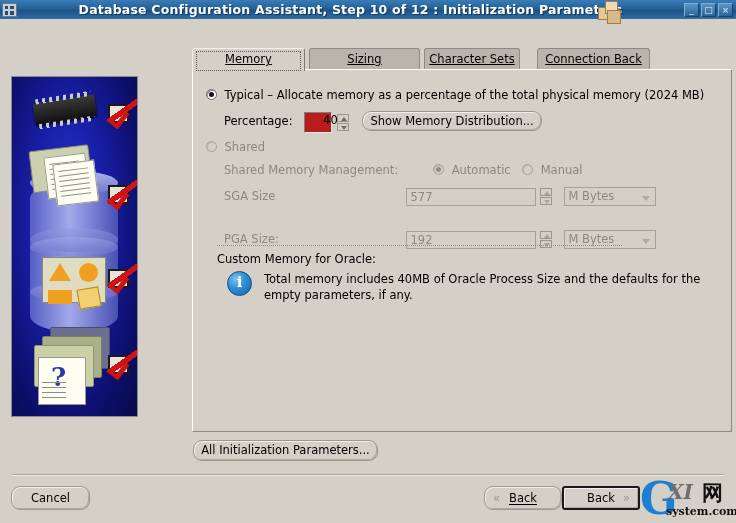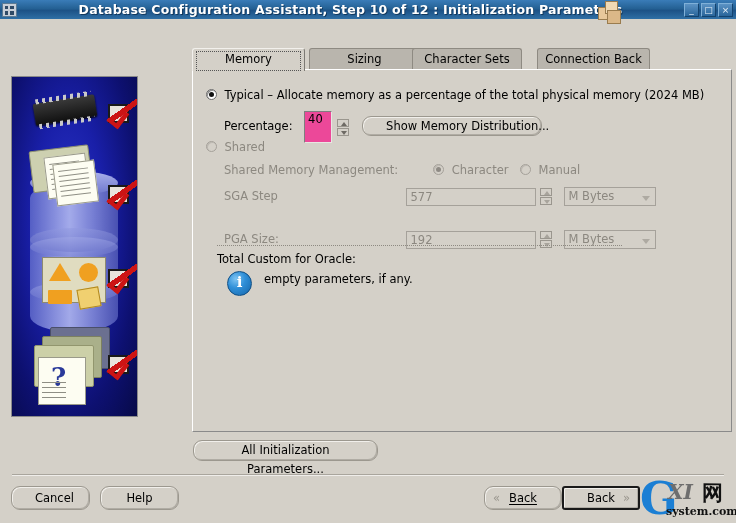--- a/index.html
+++ b/index.html
@@ -111,21 +111,21 @@
     position:absolute;left:1px;top:2px;width:9px;height:15px;
     border-right:5px solid #cc1414;border-bottom:4px solid #cc1414;
     transform:rotate(38deg);
   }
 
   
   .tabstrip{position:absolute;left:192px;top:48px;width:540px;height:22px;}
   .tab{
     position:absolute;top:0;height:21px;line-height:21px;text-align:center;
     background:#b9b5ad;border:1px solid #8e8a82;border-bottom:none;
-    border-radius:3px 3px 0 0;font-size:11.5px;color:#000;cursor:pointer;box-sizing:border-box;
+    border-radius:3px 3px 0 0;font-size:11.5px;color:#000;cursor:pointer;box-sizing:border-box;text-decoration:underline;
   }
   .tab.sel{
     background:#d4d0c8;border-color:#f2f0ec #7d7a74 #d4d0c8 #f2f0ec;
     height:23px;line-height:21px;z-index:3;
   }
   .tab.sel .foc{
     position:absolute;left:3px;top:2px;right:3px;bottom:0;
     border:1px dotted #555;box-sizing:border-box;
   }
   .panel{
@@ -143,23 +143,23 @@
   }
   .radio.on:after{
     content:"";position:absolute;left:2px;top:2px;width:5px;height:5px;border-radius:50%;background:#111;
   }
   .radio.dis{background:#d4d0c8;border-color:#a5a19a;box-shadow:inset 1px 1px 0 #bdb9b2;}
   .radio.dis.on:after{background:#8e8a84;}
   .row{position:absolute;white-space:nowrap;}
   .lbl{font-size:11.5px;color:#000;}
   .lbl.dis{color:#8c8880;}
   .spin-box{
-    width:28px;height:32px;background:#ec4899;border:1px solid #7f7f7f;
+    width:28px;height:21px;background:#b91c1c;border:1px solid #7f7f7f;
     border-right-color:#e8e6e2;border-bottom-color:#e8e6e2;
-    box-sizing:border-box;font-size:11.5px;line-height:15px;padding-left:3px;display:inline-block;
+    box-sizing:border-box;font-size:11.5px;line-height:15px;padding-left:18px;display:inline-block;
     vertical-align:middle;
   }
   .spin-arrows{
     display:inline-block;width:12px;height:17px;vertical-align:middle;margin-left:1px;
   }
   .spin-arrows b{
     display:block;width:12px;height:8px;background:#d4d0c8;border:1px solid #9a968e;
     box-sizing:border-box;position:relative;
   }
   .spin-arrows b:first-child{margin-bottom:1px;}
@@ -167,21 +167,21 @@
     content:"";position:absolute;left:3px;top:2px;width:0;height:0;
     border-left:3px solid transparent;border-right:3px solid transparent;
   }
   .spin-arrows b:first-child:after{border-bottom:4px solid #6e6a64;}
   .spin-arrows b:last-child:after{border-top:4px solid #6e6a64;}
   .spin-arrows.dis b:first-child:after{border-bottom-color:#a8a49c;}
   .spin-arrows.dis b:last-child:after{border-top-color:#a8a49c;}
 
   .btn{
     display:inline-block;background:#d4d0c8;border:1px solid #9c988f;border-radius:9px;
-    font-size:11.5px;line-height:18px;height:20px;padding:0 23px;color:#000;cursor:pointer;
+    font-size:11.5px;line-height:18px;height:20px;padding:0 7px;color:#000;cursor:pointer;
     box-sizing:border-box;box-shadow:inset 1px 1px 0 #f1efeb, inset -1px -1px 0 #b0aca4;
     text-align:center;position:relative;
   }
   .btn.focus{border:2px solid #1a1a1a;border-radius:3px;line-height:16px;}
 
   .txt-dis{
     width:130px;height:18px;background:#d4d0c8;border:1px solid #a5a19a;
     box-sizing:border-box;font-size:11.5px;line-height:16px;padding-left:4px;color:#8c8880;
     display:inline-block;vertical-align:middle;
   }
@@ -323,21 +323,21 @@
   </div>
 
   <div class="tabstrip">
     <div class="tab sel" style="left:0;width:113px">
       <span>Memory</span>
       <span class="foc"></span>
     </div>
     <div class="tab" style="left:117px;width:111px">
       <span>Sizing</span>
     </div>
-    <div class="tab" style="left:220px;width:110px">
+    <div class="tab" style="left:232px;width:96px">
       <span>Character Sets</span>
     </div>
     <div class="tab" style="left:345px;width:113px">
       <span>Connection Back</span>
     </div>
   </div>
 
   <div class="panel">
     <div class="panel-in"></div>
 
@@ -355,27 +355,27 @@
 
     <div class="row" style="left:13px;top:70px">
       <span class="radio dis"></span>
       <span class="lbl dis" style="margin-left:4px">Shared</span>
     </div>
 
     <div class="row" style="left:31px;top:93px">
       <span class="lbl dis">Shared Memory Management:</span>
       <span style="display:inline-block;width:28px"></span>
       <span class="radio dis on"></span>
-      <span class="lbl dis" style="margin-left:4px">Character</span>
+      <span class="lbl dis" style="margin-left:4px">Automatic</span>
       <span class="radio dis" style="margin-left:8px"></span>
       <span class="lbl dis" style="margin-left:4px">Manual</span>
     </div>
 
     <div class="row" style="left:31px;top:117px">
-      <span class="lbl dis" style="display:inline-block;width:75px">SGA Step</span>
+      <span class="lbl dis" style="display:inline-block;width:75px">SGA Size</span>
       <span class="txt-dis" style="margin-left:103px">577</span>
       <span class="spin-arrows dis"><b></b><b></b></span>
       <span class="combo-dis" style="margin-left:8px">
         <span>M Bytes</span>
         <span class="arw"></span>
       </span>
     </div>
 
     <div class="row" style="left:31px;top:160px">
       <span class="lbl dis" style="display:inline-block;width:75px">PGA Size:</span>
@@ -383,35 +383,35 @@
       <span class="spin-arrows dis"><b></b><b></b></span>
       <span class="combo-dis" style="margin-left:8px">
         <span>M Bytes</span>
         <span class="arw"></span>
       </span>
     </div>
 
     <div class="sep" style="left:24px;top:175px;width:405px"></div>
 
     <div class="row" style="left:24px;top:182px">
-      <span class="lbl">Total Custom for Oracle:</span>
+      <span class="lbl">Custom Memory for Oracle:</span>
     </div>
 
     <div class="info-icon" style="left:34px;top:201px"></div>
     <div class="row" style="left:71px;top:201px;line-height:16px">
+      <div class="lbl">Total memory includes 40MB of Oracle Process Size and the defaults for the</div>
       <div class="lbl">empty parameters, if any.</div>
     </div>
   </div>
 
   <div class="btn" style="position:absolute;left:193px;top:440px;width:185px;height:21px;line-height:19px">All Initialization Parameters...</div>
 
   <div class="hr-line" style="top:474px"></div>
 
   <div class="btn" style="position:absolute;left:11px;top:486px;width:79px;height:24px;line-height:22px">Cancel</div>
-  <div class="btn" style="position:absolute;left:100px;top:486px;width:79px;height:24px;line-height:22px">Help</div>
 
   <div class="btn" style="position:absolute;left:484px;top:486px;width:78px;height:24px;line-height:22px;padding:0">
     <span style="position:absolute;left:8px;top:0;color:#9a968e">«</span>
     <span style="text-decoration:underline;text-underline-offset:2px">Back</span>
   </div>
 
   <div class="btn focus" style="position:absolute;left:562px;top:486px;width:78px;height:24px;line-height:20px;padding:0">
     <span>Back</span>
     <span style="position:absolute;right:8px;top:0;color:#9a968e">»</span>
   </div>

